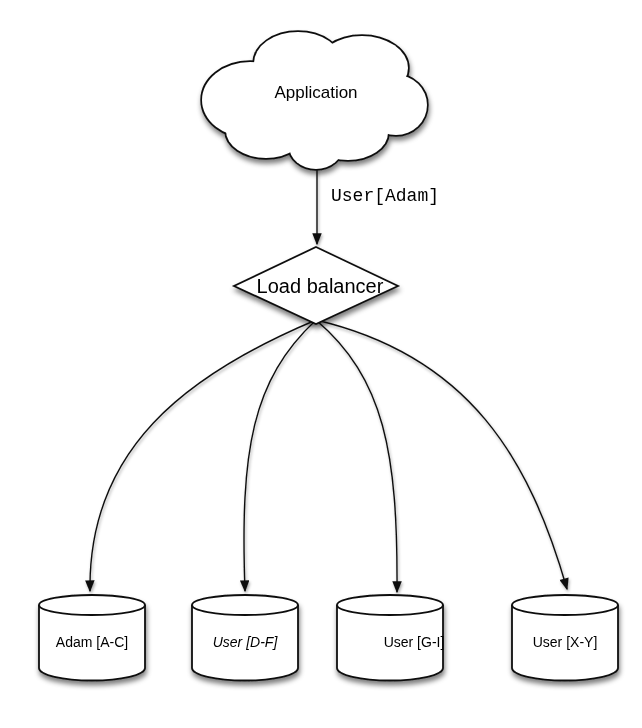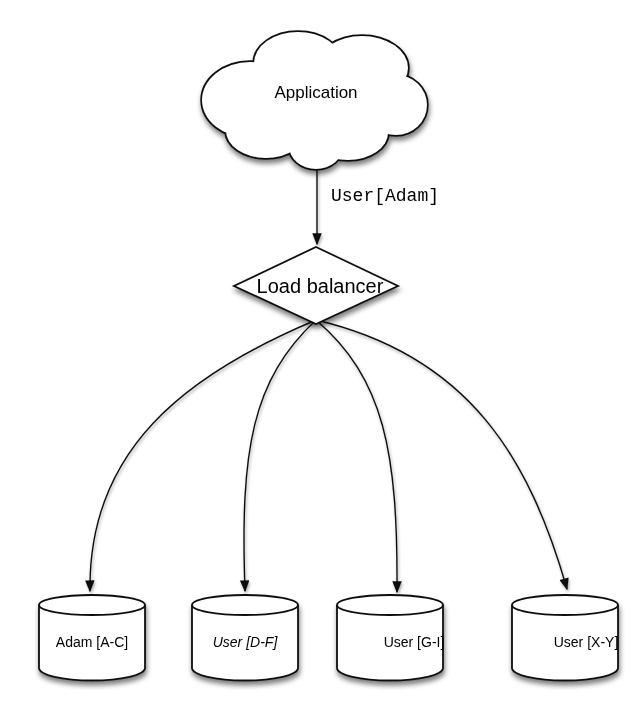--- a/index.html
+++ b/index.html
@@ -20,21 +20,21 @@
     -webkit-user-select: none;
     user-select: none;
   }
   .lbl-application { left: 236px; top: 84px;  width: 160px; font-size: 17px; line-height: 18px; }
   .lbl-edge        { left: 331px; top: 186px; font-size: 18px; line-height: 21px; text-align: left; font-family: Liberation Mono, monospace; }
   .lbl-lb          { left: 240px; top: 278px; width: 160px; font-size: 20px; line-height: 16px; }
   .lbl-shard       { top: 634px; width: 106px; font-size: 14px; line-height: 16px; }
   .lbl-shard-1 { left: 39px;  }
   .lbl-shard-2 { left: 192px; font-style: italic; }
   .lbl-shard-3 { left: 337px; margin-left: 24px; }
-  .lbl-shard-4 { left: 512px; padding-left: 21px; }
+  .lbl-shard-4 { left: 512px; }
   .shape-stroke { fill: #ffffff; stroke: #111111; }
   .edge-line { fill: none; stroke: #111111; stroke-width: 1.4; }
 </style>
 </head>
 <body>
 
 <div class="canvas">
 
   <svg width="642" height="728" viewBox="0 0 642 728">
     <defs>

